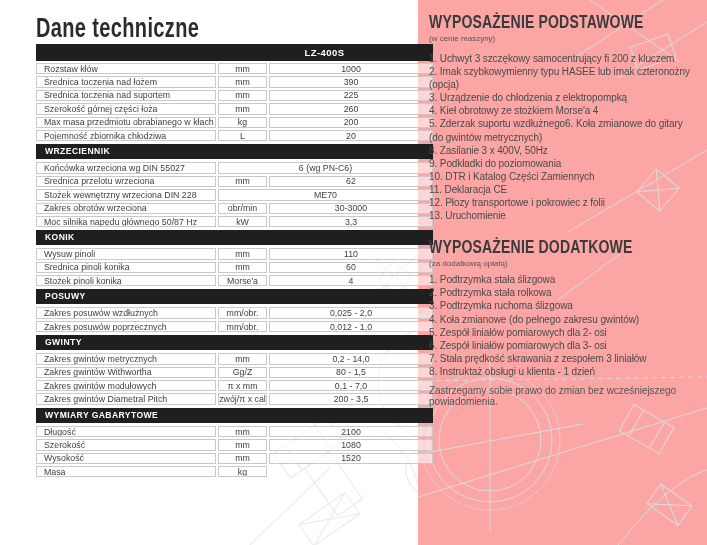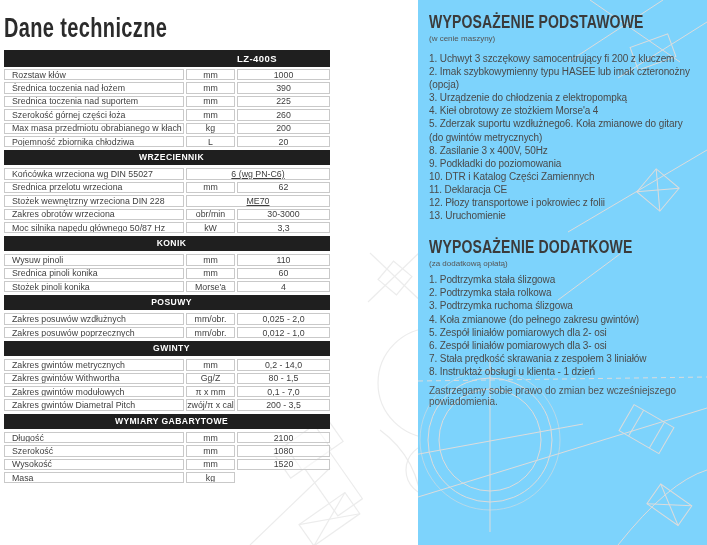--- a/index.html
+++ b/index.html
@@ -5,39 +5,39 @@
   html,body{margin:0;padding:0;}
   body{width:707px;height:545px;font-family:"Liberation Sans",sans-serif;background:#ffffff;}
   .page{position:relative;width:707px;height:545px;background:#ffffff;overflow:hidden;}
 
   
   .wm{position:absolute;pointer-events:none;}
   .wm-left{left:0;top:0;z-index:0;}
   .wm-right{left:0;top:0;z-index:0;}
 
   
-  .left{position:absolute;left:4px;top:13px;width:326px;z-index:1;}
+  .left{position:absolute;left:36px;top:13px;width:397px;z-index:1;}
   .title{margin:0;font-size:27px;font-weight:bold;color:#2b2b2b;line-height:31px;
          white-space:nowrap;transform:scaleX(.74);transform-origin:left top;letter-spacing:.5px;}
-  .spec-table{margin-top:6px;}
+  .spec-table{margin-top:0;}
   .thead{position:relative;height:17px;background:#1f1f1f;margin-bottom:2px;}
   .thead span{position:absolute;left:180px;right:0;top:0;text-align:center;color:#ffffff;
               font-size:9.5px;font-weight:bold;line-height:17px;letter-spacing:.4px;}
   .band{height:15px;background:#1f1f1f;color:#ffffff;font-size:8.6px;font-weight:bold;
-        line-height:15.5px;padding-left:9px;margin:3px 0;letter-spacing:.4px;box-sizing:border-box;text-align:center;}
+        line-height:15.5px;padding-left:9px;margin:3px 0;letter-spacing:.4px;box-sizing:border-box;}
   .row{display:flex;gap:2px;margin-bottom:2px;height:11.4px;font-size:8.8px;color:#3e3e3e;}
   .c{background:rgba(255,255,255,.55);border:1px solid #c9c9c9;box-sizing:border-box;
      display:flex;align-items:center;overflow:hidden;white-space:nowrap;}
   .c-label{width:180px;padding-left:7px;}
   .c-unit{width:49px;justify-content:center;}
   .c-value{flex:1;justify-content:center;}
-  .c-merged{flex:1;justify-content:center;text-decoration:underline;}
+  .c-merged{flex:1;justify-content:center;}
 
   
-  .right{position:absolute;left:418px;top:0;width:289px;height:545px;background:#7dd3fc;
+  .right{position:absolute;left:418px;top:0;width:289px;height:545px;background:#fca5a5;
          box-sizing:border-box;padding:12px 12px 0 11px;}
   .right-inner{position:relative;z-index:1;}
   .eq-title{margin:0;font-size:18px;font-weight:bold;color:#3b3b3b;line-height:20px;
             white-space:nowrap;transform:scaleX(.78);transform-origin:left top;letter-spacing:.2px;}
   .eq-sub{font-size:8px;color:#555555;margin-top:2px;}
   .eq-list{list-style:none;margin:9px 0 0 0;padding:0;font-size:10px;color:#4a4a4a;letter-spacing:-.1px;}
   .eq-list li{line-height:13.1px;}
   .sec-extra{margin-top:15px;}
   .sec-extra .eq-list{margin-top:5px;}
   .disclaimer{font-size:10px;color:#555555;margin:7px 0 0 0;letter-spacing:-.05px;}

